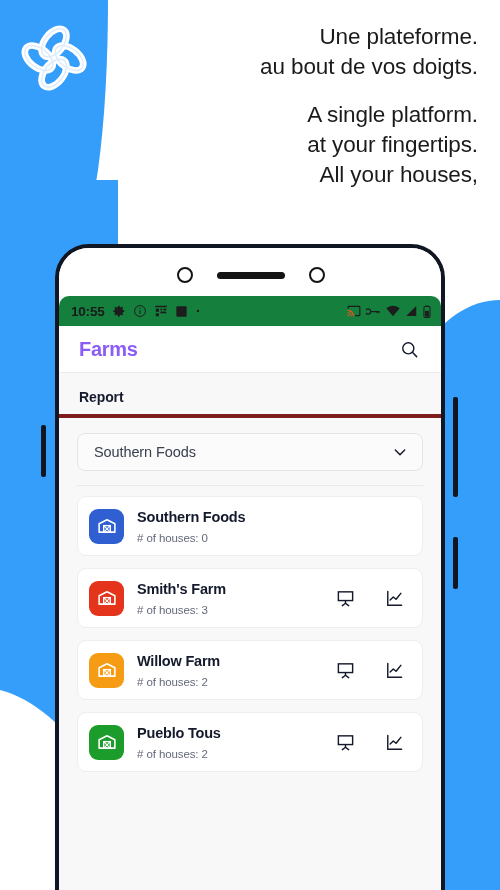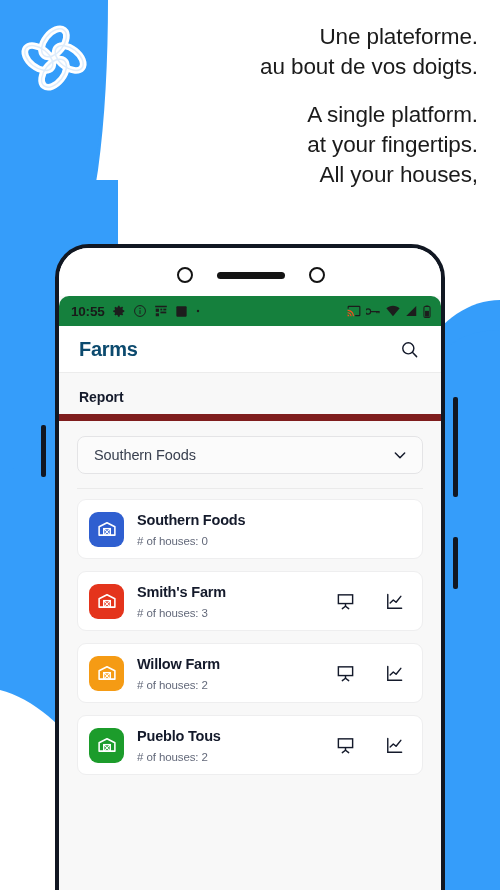--- a/index.html
+++ b/index.html
@@ -109,36 +109,36 @@
   
   #app-bar {
     height: 47px;
     background: #ffffff;
     display: flex; align-items: center;
     padding: 0 18px 0 20px;
     border-bottom: 1px solid #ececec;
   }
   #app-title {
     font-size: 20px; font-weight: 700;
-    color: #0c4a6e; letter-spacing: -0.3px;
+    color: #8b5cf6; letter-spacing: -0.3px;
   }
   #search-btn {
     margin-left: auto;
     width: 28px; height: 28px;
     display: flex; align-items: center; justify-content: center;
     cursor: pointer;
   }
 
   
   #content { padding: 0 0 0 0; background: #f8f8f8; height: 571px; }
   #report-label {
     font-size: 14px; font-weight: 700;
     color: #141a2b;
     padding: 16px 0 9px 20px;
-    border-bottom: 7px solid #7f1d1d;
+    border-bottom: 4px solid #7f1d1d;
     letter-spacing: -0.1px;
   }
 
   
   #dropdown {
     margin: 15px 18px 0 18px;
     height: 38px;
     border: 1px solid #e4e4e6;
     border-radius: 8px;
     background: #fbfbfb;

